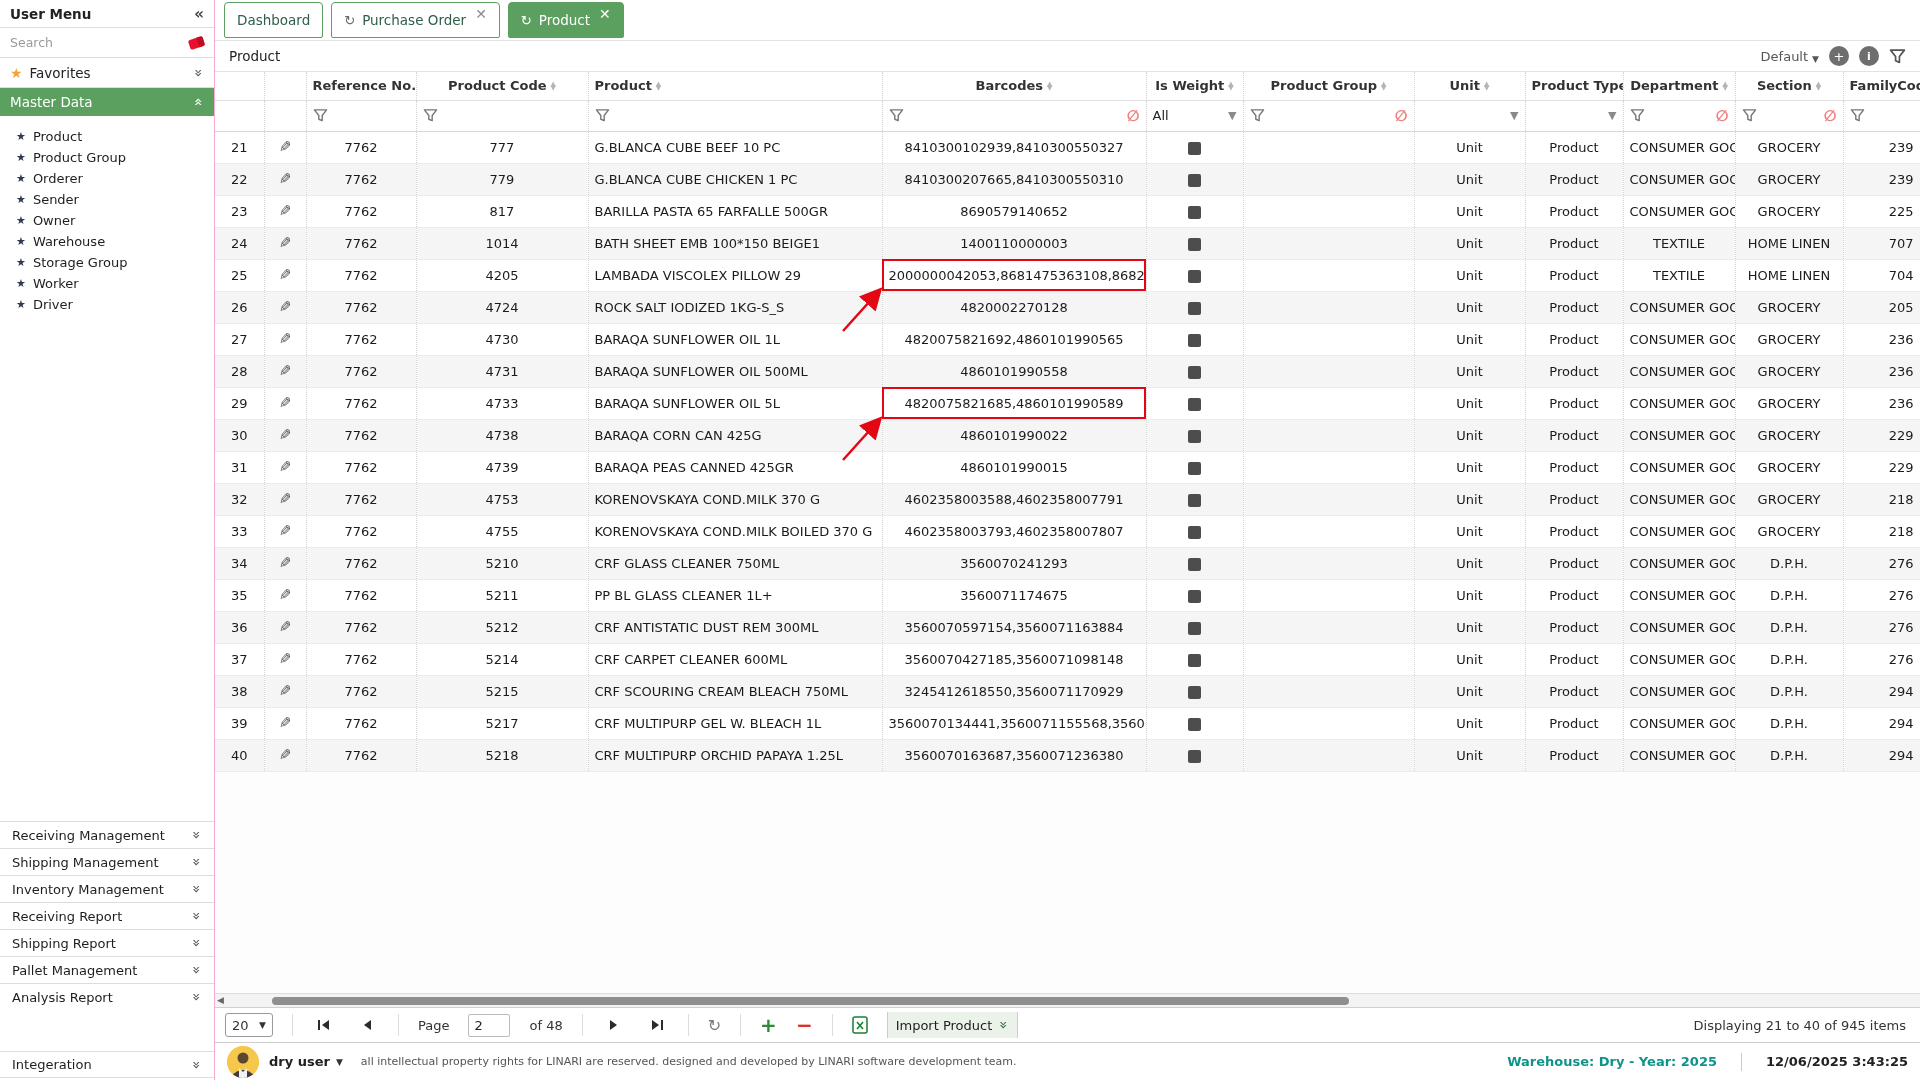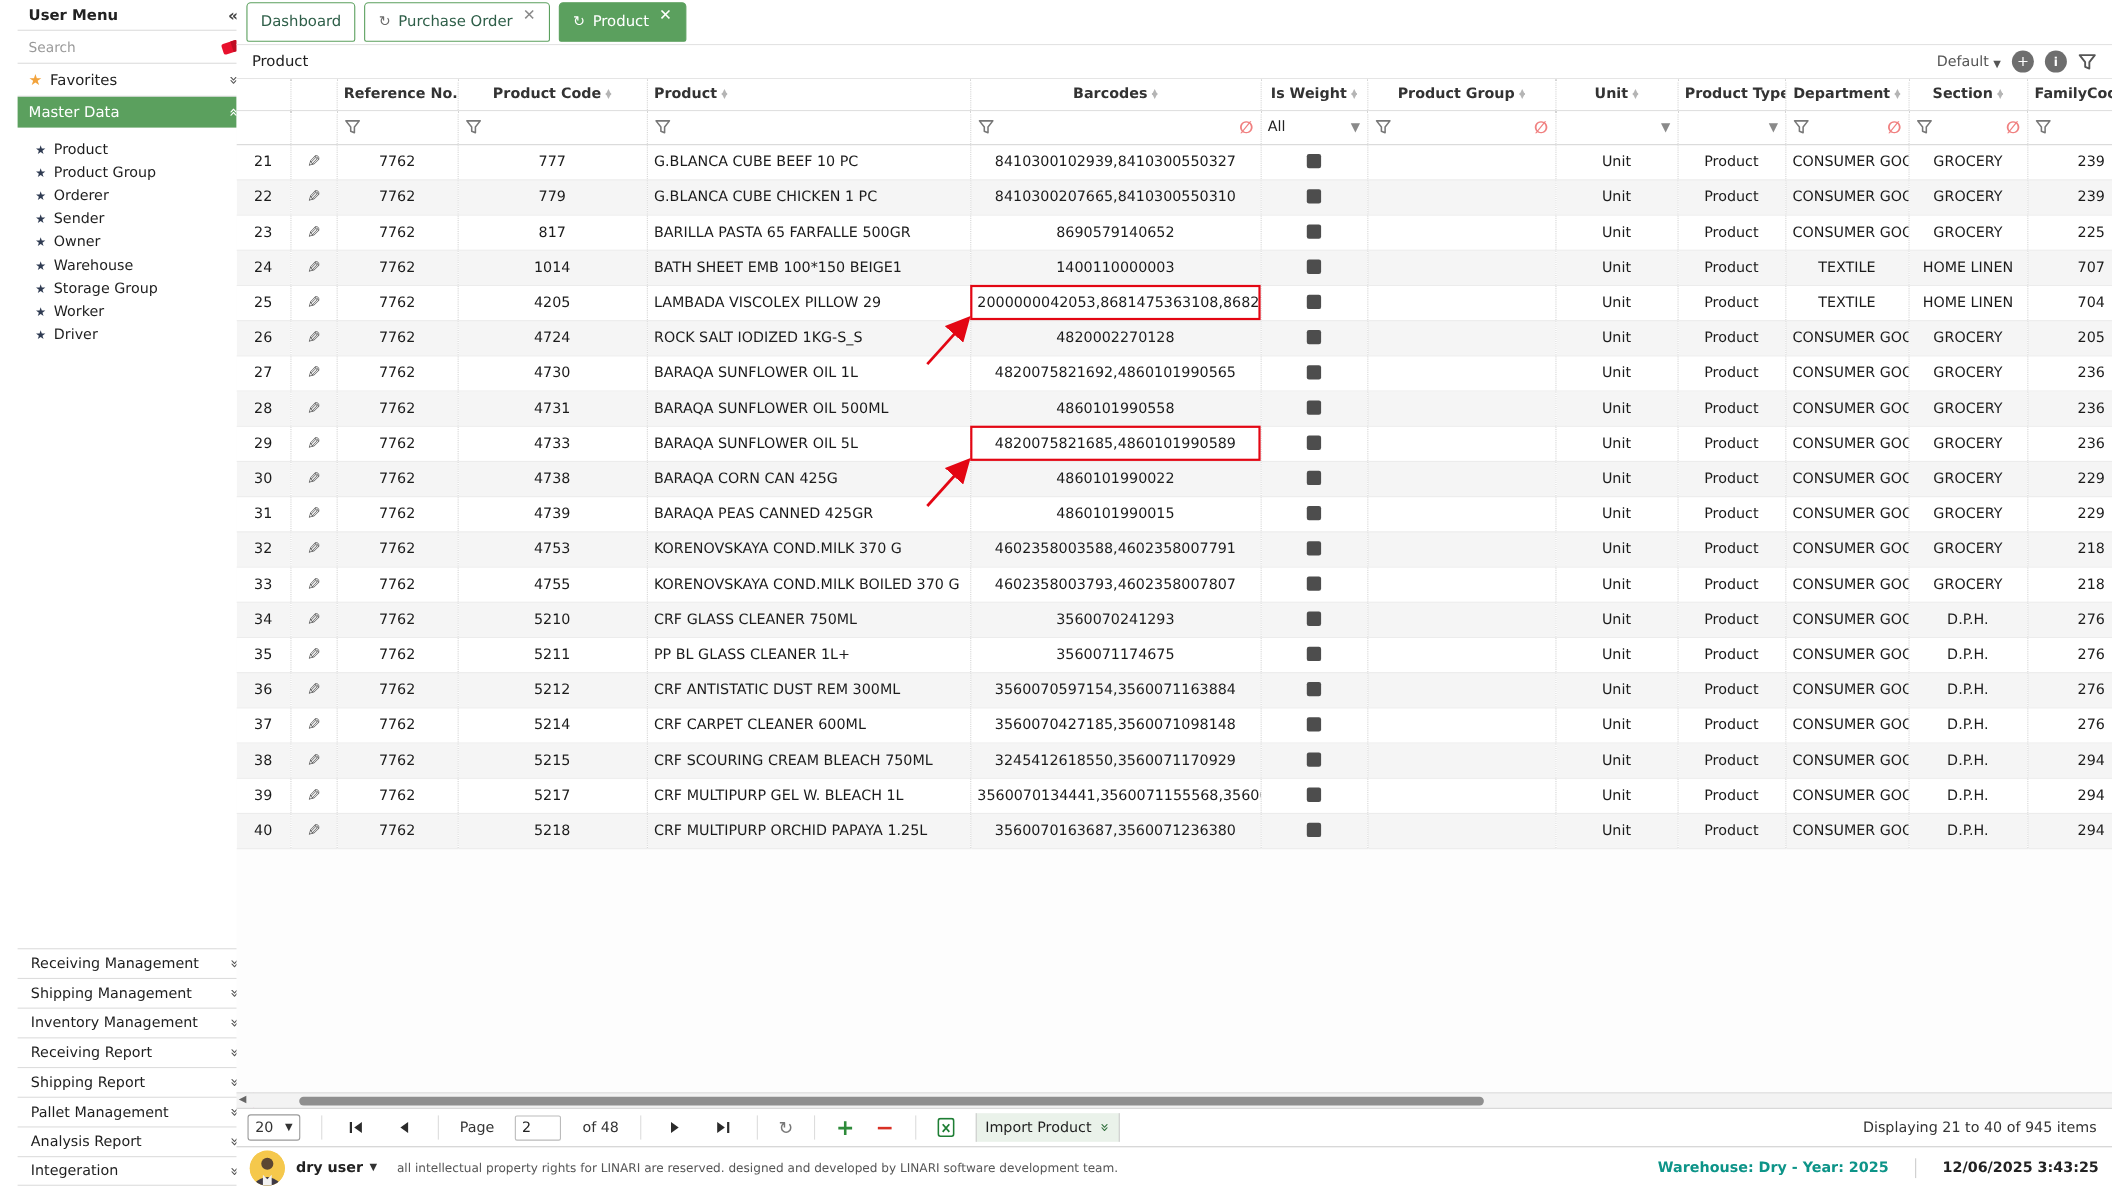--- a/index.html
+++ b/index.html
@@ -1,21 +1,21 @@
 <!DOCTYPE html>
 <html><head>
 <meta charset="utf-8">
 <style>
   * { margin:0; padding:0; box-sizing:border-box; }
   html,body { width:1920px; height:1080px; overflow:hidden;
     font-family:"DejaVu Sans","Liberation Sans",sans-serif; font-size:13px; color:#333; background:#fff; }
   .app { position:relative; width:1920px; height:1080px; }
 
   
-  .sidebar { position:absolute; left:16px; top:0; width:215px; height:1080px; background:#fff; border-right:4px solid #f9a8d4; }
+  .sidebar { position:absolute; left:0; top:0; width:215px; height:1080px; background:#fff; border-right:1px solid #f9a8d4; }
   .side-head { height:28px; display:flex; align-items:center; justify-content:space-between; padding:0 10px 0 10px; border-bottom:1px solid #ddd; font-weight:bold; font-size:13.5px; color:#222; }
   .chev { color:#444; font-size:15px; cursor:pointer; }
   .chev-dbl { display:inline-block; font-size:14px; color:#555; }
   .rot-down { transform:rotate(90deg); }
   .rot-up { transform:rotate(90deg); }
   .side-search { height:30px; display:flex; align-items:center; padding:0 10px; border-bottom:1px solid #ddd; gap:6px; }
   .side-search input { flex:1; border:none; outline:none; font-size:12.5px; color:#444; font-family:inherit; }
   .side-search input::placeholder { color:#9a9a9a; }
   .eraser { width:15px; height:10px; background:#e8112d; border-radius:2px; transform:rotate(-18deg); position:relative; }
   .eraser:after { content:""; position:absolute; left:9px; top:0; width:6px; height:10px; background:#c00d24; border-radius:0 2px 2px 0; }
@@ -23,21 +23,21 @@
   .side-row .lbl { flex:1; color:#222; }
   .star-orange { color:#f2a33c; font-size:14px; }
   .master-head { height:28px; display:flex; align-items:center; padding:0 10px; background:#5ba05e; color:#fff; font-size:13.5px; justify-content:space-between; }
   .master-head .chev-dbl { color:#fff; }
   .master-list { padding:10px 0 0 0; }
   .m-item { display:flex; align-items:center; gap:7px; padding:3px 10px 3px 16px; height:21px; cursor:pointer; }
   .m-item .star { color:#2f3b52; font-size:11px; }
   .m-item .lbl { font-size:13px; color:#1e1e1e; }
   .side-bottom { position:absolute; left:0; bottom:2px; width:214px; background:#fff; }
   .sec-row { height:27px; display:flex; align-items:center; justify-content:space-between; padding:0 12px; border-top:1px solid #ddd; font-size:13px; color:#1e1e1e; cursor:pointer; background:#fff; }
-  .sec-row:last-child { border-bottom:1px solid #ddd; }
+  .sec-row:last-child { border-bottom:1px solid #ddd;margin-top:41px; }
 
   
   .main { position:absolute; left:215px; top:0; width:1705px; height:1080px; }
 
   
   .tabbar { position:absolute; left:0; top:0; width:100%; height:40px; background:#fff; display:flex; align-items:flex-end; gap:8px; padding:0 0 2px 9px; }
   .tab { height:36px; border:1px solid #5ba05e; border-radius:4px 4px 2px 2px; background:#fff; display:flex; align-items:center; gap:7px; padding:0 12px; color:#2f5f49; font-size:13.5px; cursor:pointer; position:relative; }
   .tab.active { background:#5ba05e; color:#fff; }
   .tab .refresh { font-size:13px; color:#6b6b6b; }
   .tab.active .refresh { color:#fff; }

